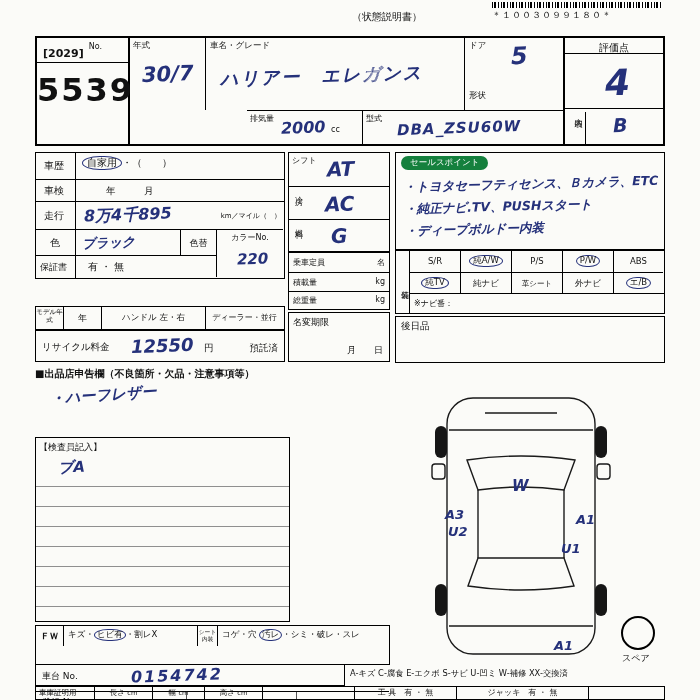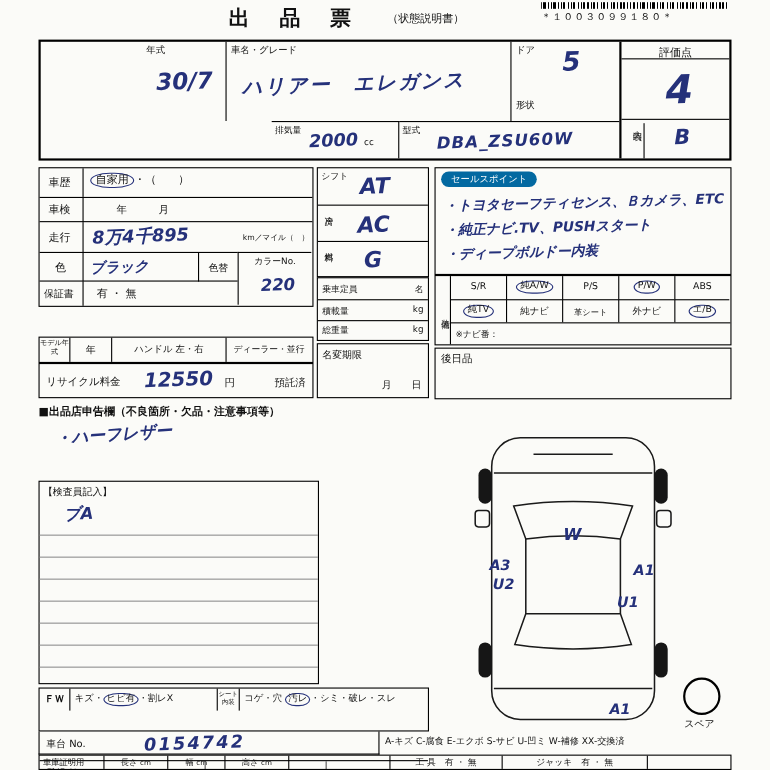--- a/index.html
+++ b/index.html
@@ -15,27 +15,33 @@
   .vert{writing-mode:vertical-rl;text-orientation:upright;letter-spacing:1px;}
   .rule{position:absolute;left:0;right:0;border-top:1px solid #8f8f8f;}
   .stripes{position:absolute;height:6px;background:repeating-linear-gradient(90deg,#000 0 1px,#fff 1px 2px,#000 2px 4px,#fff 4px 6px,#000 6px 7px,#fff 7px 9px);}
   svg{position:absolute;}
 </style>
 </head>
 <body>
 
 <div id="sheet">
 
-  <div class="t" style="left:208px;top:4px;font-size:19px;font-weight:bold;letter-spacing:4px;">出　品　票</div>
   <div class="t" style="left:352px;top:10px;font-size:10px;">（状態説明書）</div>
   <div class="stripes" style="left:492px;top:2px;width:170px;"></div>
   <div class="t" style="left:492px;top:9px;font-size:9px;letter-spacing:1px;">＊１００３０９９１８０＊</div>
 
   <div class="bx" style="left:35px;top:36px;width:630px;height:110px;border-width:2px;">
 
+    <div class="cell" style="left:0;top:0;width:93px;height:106px;border-right:2px solid #000;">
+      <div style="height:25px;border-bottom:1.5px solid #000;padding:4px 2px 0 6px;box-sizing:border-box;">
+        <span style="font-size:11px;font-weight:bold;">[2029]</span>
+        <span style="font-size:8px;vertical-align:top;">No.</span>
+      </div>
+      <div style="text-align:center;font-size:32px;font-weight:bold;letter-spacing:2px;margin-top:8px;">5539</div>
+    </div>
 
     <div class="cell" style="left:93px;top:0;width:76px;height:72px;border-right:1px solid #000;">
       <div class="t" style="left:3px;top:2px;font-size:8.5px;">年式</div>
       <div class="t hw rot" style="left:12px;top:24px;font-size:21px;">30/7</div>
     </div>
 
     <div class="cell" style="left:169px;top:0;width:259px;height:72px;border-right:1px solid #000;">
       <div class="t" style="left:4px;top:2px;font-size:8.5px;">車名・グレード</div>
       <div class="t hw rot" style="left:14px;top:26px;font-size:18px;letter-spacing:2px;">ハリアー　エレガンス</div>
     </div>
@@ -151,21 +157,21 @@
       <div class="t" style="right:4px;top:3px;font-size:8px;">kg</div>
     </div>
   </div>
 
   <div class="bx" style="left:288px;top:312px;width:102px;height:50px;">
     <div class="t" style="left:4px;top:3px;font-size:9px;">名変期限</div>
     <div class="t" style="right:6px;bottom:4px;font-size:9px;">月　　日</div>
   </div>
 
   <div class="bx" style="left:395px;top:152px;width:270px;height:98px;">
-    <div class="t" style="left:5px;top:3px;background:#0369a1;color:#fff;font-size:8.5px;padding:1px 9px;border-radius:8px;">セールスポイント</div>
+    <div class="t" style="left:5px;top:3px;background:#15803d;color:#fff;font-size:8.5px;padding:1px 9px;border-radius:8px;">セールスポイント</div>
     <div style="position:absolute;left:8px;top:20px;transform:rotate(-1.5deg);">
       <div class="hw" style="font-size:12.5px;line-height:1.75;">・トヨタセーフティセンス、Ｂカメラ、ETC</div>
       <div class="hw" style="font-size:12.5px;line-height:1.75;">・純正ナビ.TV、PUSHスタート</div>
       <div class="hw" style="font-size:12.5px;line-height:1.75;">・ディープボルドー内装</div>
     </div>
   </div>
 
   <div class="bx" style="left:395px;top:250px;width:270px;height:64px;">
     <div class="vert cell" style="left:0;top:0;width:14px;height:100%;border-right:1px solid #000;font-size:8px;padding-top:6px;text-align:center;">装備</div>
 

